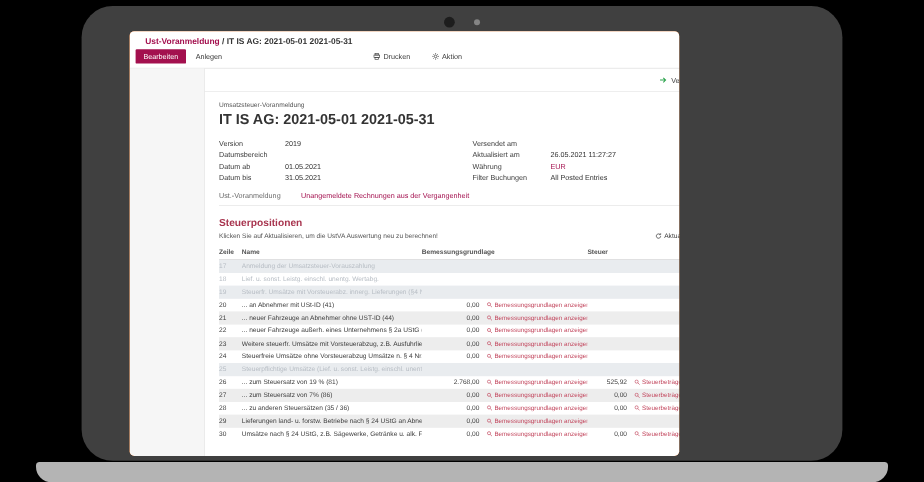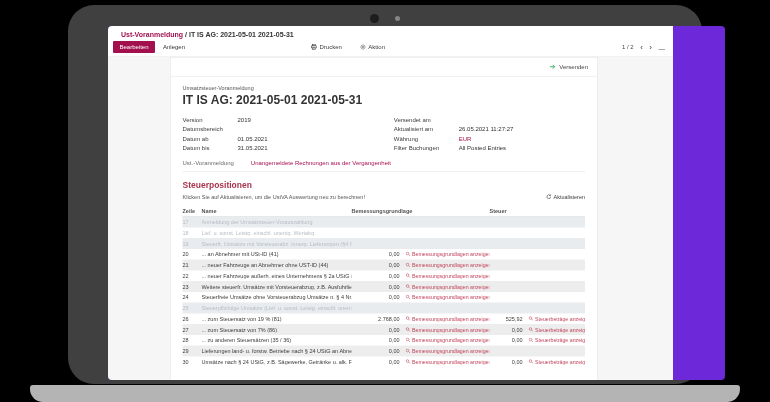--- a/index.html
+++ b/index.html
@@ -9,22 +9,22 @@
   *{box-sizing:border-box; margin:0; padding:0;}
   html,body{width:770px;height:402px;background:#000;overflow:hidden;
     font-family:"Liberation Sans",sans-serif;}
   
   .frame{position:absolute;left:68px;top:5px;width:634px;height:379px;
     background:#404040;border-radius:26px;}
   .cam-dot{position:absolute;top:9px;left:302px;width:9px;height:9px;border-radius:50%;background:#1d1d1d;}
   .cam-dot2{position:absolute;top:11px;left:327px;width:5px;height:5px;border-radius:50%;background:#848484;}
   .base{position:absolute;left:30px;top:385px;width:710px;height:17px;
     background:#b4b4b4;border-radius:3px 3px 13px 13px;}
-  .screen{position:absolute;left:40px;top:21px;width:617px;height:354px;
-    border-radius:4px;overflow:hidden;background:#6d28d9;}
+  .screen{position:absolute;left:40px;top:21px;width:458px;height:354px;
+    border-radius:4px;overflow:hidden;background:#f97316;}
   .screen-inner{width:1130px;height:708px;transform:scale(.5);transform-origin:0 0;background:#fff;}
   
   .topbar{height:62px;background:#fff;border-bottom:1px solid #e4e4e4;position:relative;}
   .breadcrumb{padding:9px 0 0 26px;font-size:14px;font-weight:bold;color:#333;white-space:nowrap;}
   .breadcrumb .bc-section{color:var(--brand);}
   .controls{position:relative;display:flex;align-items:center;height:34px;padding-left:10px;}
   .btn-primary{background:var(--brand);color:#fff;font-size:12px;padding:5px 13px;border:none;border-radius:2px;}
   .btn-flat{font-size:12px;color:#333;margin-left:16px;background:none;border:none;}
   .center-actions{position:absolute;left:406px;top:0;height:34px;display:flex;align-items:center;gap:36px;}
   .action-item{display:flex;align-items:center;gap:5px;font-size:12px;color:#3c3c3c;}

